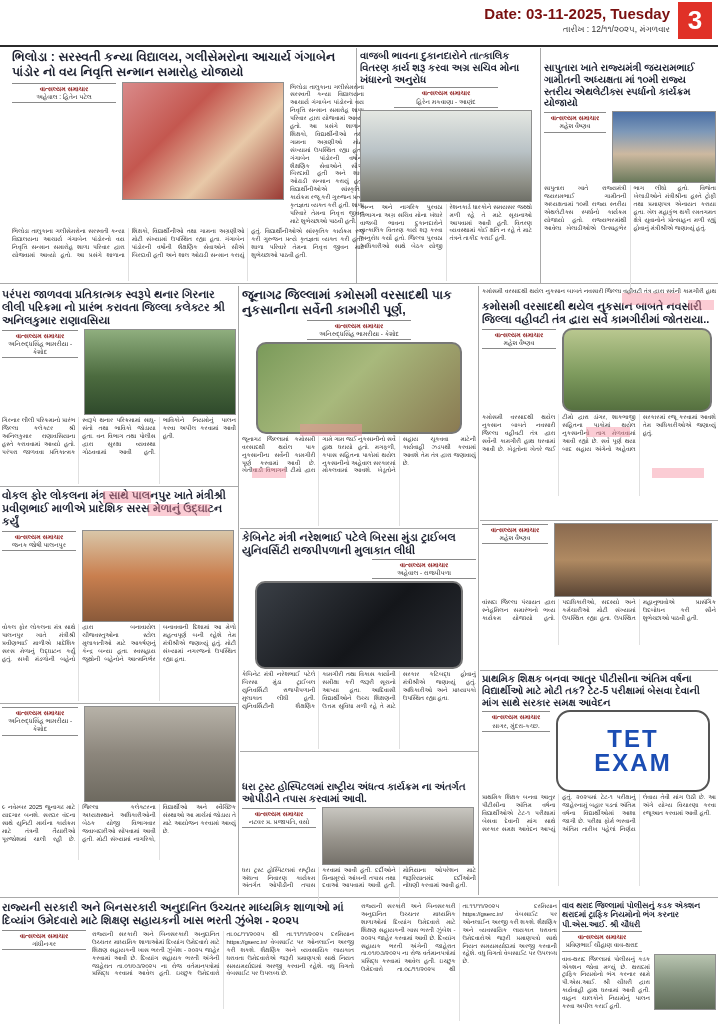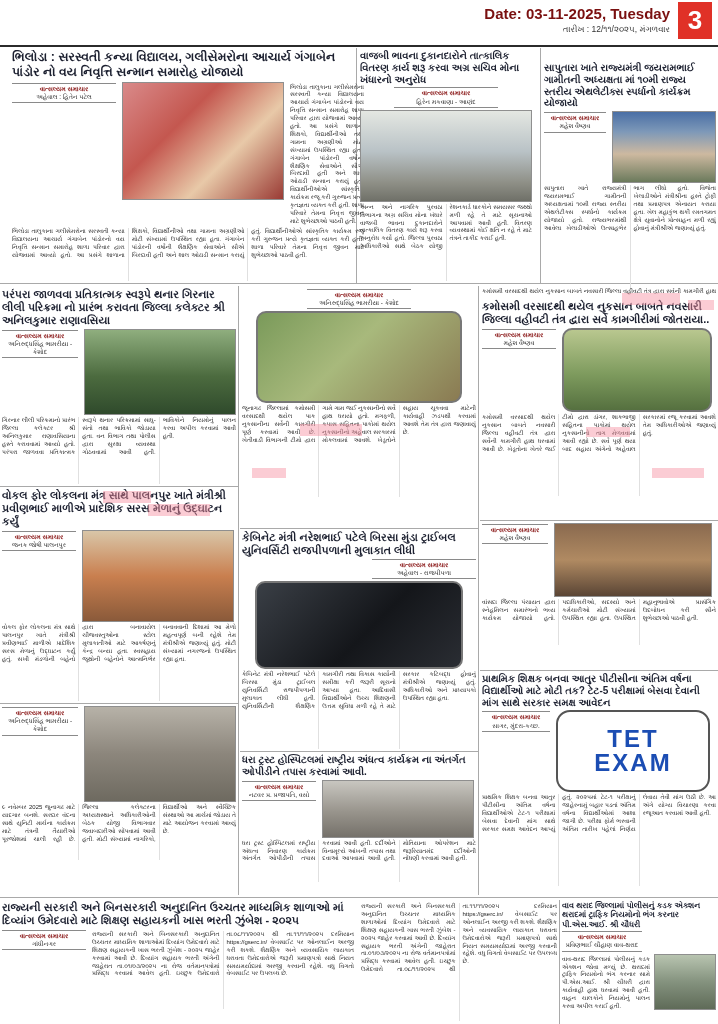--- a/index.html
+++ b/index.html
@@ -117,20 +117,21 @@
       <div class="byl" style="width:72px;">
         <div class="b1">વાત્સલ્યમ સમાચાર</div>
         <div>અનિરુદ્ધસિંહ ભામરીયા - કેશોદ</div>
       </div>
       <div class="photo ph-a2" style="width:152px;height:86px;"></div>
     </div>
     <div class="body c3" style="height:72px;">ગિરનાર લીલી પરિક્રમાનો પ્રારંભ જિલ્લા કલેક્ટર શ્રી અનિલકુમાર રાણાવસિયાના હસ્તે કરાવવામાં આવ્યો હતો. પરંપરા જાળવવા પ્રતિકાત્મક સ્વરૂપે થનાર પરિક્રમામાં સાધુ-સંતો તથા ભાવિકો જોડાયા હતા. વન વિભાગ તથા પોલીસ દ્વારા સુરક્ષા વ્યવસ્થા ગોઠવવામાં આવી હતી. ભાવિકોને નિયમોનું પાલન કરવા અપીલ કરવામાં આવી હતી.</div>
   </div>
 
   <div class="art" style="left:242px;top:288px;width:234px;height:238px;">
+    <h2 class="head h12">જૂનાગઢ જિલ્લામાં કમોસમી વરસાદથી પાક નુકસાનીના સર્વેની કામગીરી પૂર્ણ,</h2>
     <div class="byl" style="margin:1px auto 2px auto;">
       <div class="b1">વાત્સલ્યમ સમાચાર</div>
       <div>અનિરુદ્ધસિંહ ભામરીયા - કેશોદ</div>
     </div>
     <div class="photo ph-b2 rounded" style="width:206px;height:92px;margin:0 auto;"></div>
     <div class="body c3" style="height:92px;">જૂનાગઢ જિલ્લામાં કમોસમી વરસાદથી થયેલ પાક નુકસાનીના સર્વેની કામગીરી પૂર્ણ કરવામાં આવી છે. ખેતીવાડી વિભાગની ટીમો દ્વારા ગામે ગામ જઈ નુકસાનીનો સર્વે હાથ ધરાયો હતો. મગફળી, કપાસ સહિતના પાકોમાં થયેલ નુકસાનીનો અહેવાલ સરકારમાં મોકલવામાં આવશે. ખેડૂતોને સહાય ચૂકવવા માટેની કાર્યવાહી ઝડપથી કરવામાં આવશે તેમ તંત્ર દ્વારા જણાવાયું છે.</div>
   </div>
 
   <div class="art" style="left:482px;top:288px;width:234px;height:230px;">
     <div class="body" style="column-count:1;height:10px;margin:0 0 2px 0;">કમોસમી વરસાદથી થયેલ નુકસાન બાબતે નવસારી જિલ્લા વહીવટી તંત્ર દ્વારા સર્વેની કામગીરી હાથ ધરવામાં આવી છે. ખેડૂતોના ખેતરે જઈ ટીમો દ્વારા ડાંગર, શાકભાજી સહિતના પાકોમાં થયેલ નુકસાનીનો તાગ મેળવવામાં આવી રહ્યો છે. સર્વે પૂર્ણ થયા બાદ સહાય અંગેનો અહેવાલ સરકારમાં રજૂ કરવામાં આવશે તેમ અધિકારીઓએ જણાવ્યું હતું.</div>
@@ -182,21 +183,21 @@
     <div class="mid">
       <div class="byl" style="width:72px;">
         <div class="b1">વાત્સલ્યમ સમાચાર</div>
         <div>અનિરુદ્ધસિંહ ભામરીયા - કેશોદ</div>
       </div>
       <div class="photo ph-a4" style="width:152px;height:96px;"></div>
     </div>
     <div class="body c3" style="height:56px;">૯ નવેમ્બર 2025 જુનાગઢ માટે યાદગાર બનશે. સરદાર વંદના સાથે યુનિટી માર્ચના કાર્યક્રમ માટે તંત્રની તૈયારીઓ પૂરજોશમાં ચાલી રહી છે. જિલ્લા કલેક્ટરના અધ્યક્ષસ્થાને અધિકારીઓની બેઠક યોજી વિભાગવાર જવાબદારીઓ સોંપવામાં આવી હતી. મોટી સંખ્યામાં નાગરિકો, વિદ્યાર્થીઓ અને સ્વૈચ્છિક સંસ્થાઓ આ માર્ચમાં જોડાય તે માટે આયોજન કરવામાં આવ્યું છે.</div>
   </div>
 
-  <div class="art" style="left:242px;top:754px;width:234px;height:140px;">
+  <div class="art" style="left:242px;top:781px;width:234px;height:140px;">
     <h2 class="head h10">ધરા ટ્રસ્ટ હોસ્પિટલમાં રાષ્ટ્રીય અંધત્વ કાર્યક્રમ ના અંતર્ગત ઓપીડીને તપાસ કરવામાં આવી.</h2>
     <div class="mid">
       <div class="byl" style="width:70px;">
         <div class="b1">વાત્સલ્યમ સમાચાર</div>
         <div>નટવર પ્ર. પ્રજાપતિ, વસો</div>
       </div>
       <div class="photo ph-b4" style="width:152px;height:58px;"></div>
     </div>
     <div class="body c3" style="height:42px;">ધરા ટ્રસ્ટ હોસ્પિટલમાં રાષ્ટ્રીય અંધત્વ નિવારણ કાર્યક્રમ અંતર્ગત ઓપીડીની તપાસ કરવામાં આવી હતી. દર્દીઓને વિનામૂલ્યે આંખની તપાસ તથા દવાઓ આપવામાં આવી હતી. મોતિયાના ઓપરેશન માટે જરૂરિયાતમંદ દર્દીઓની નોંધણી કરવામાં આવી હતી.</div>
   </div>

